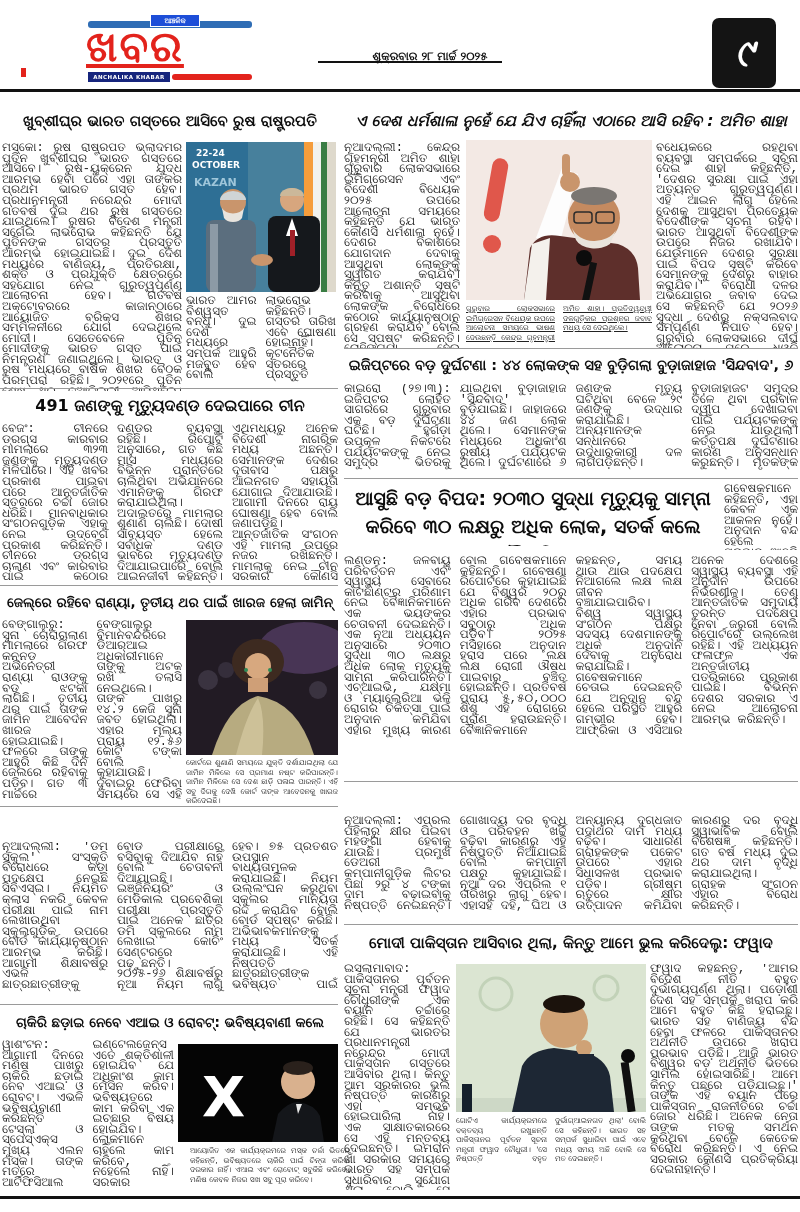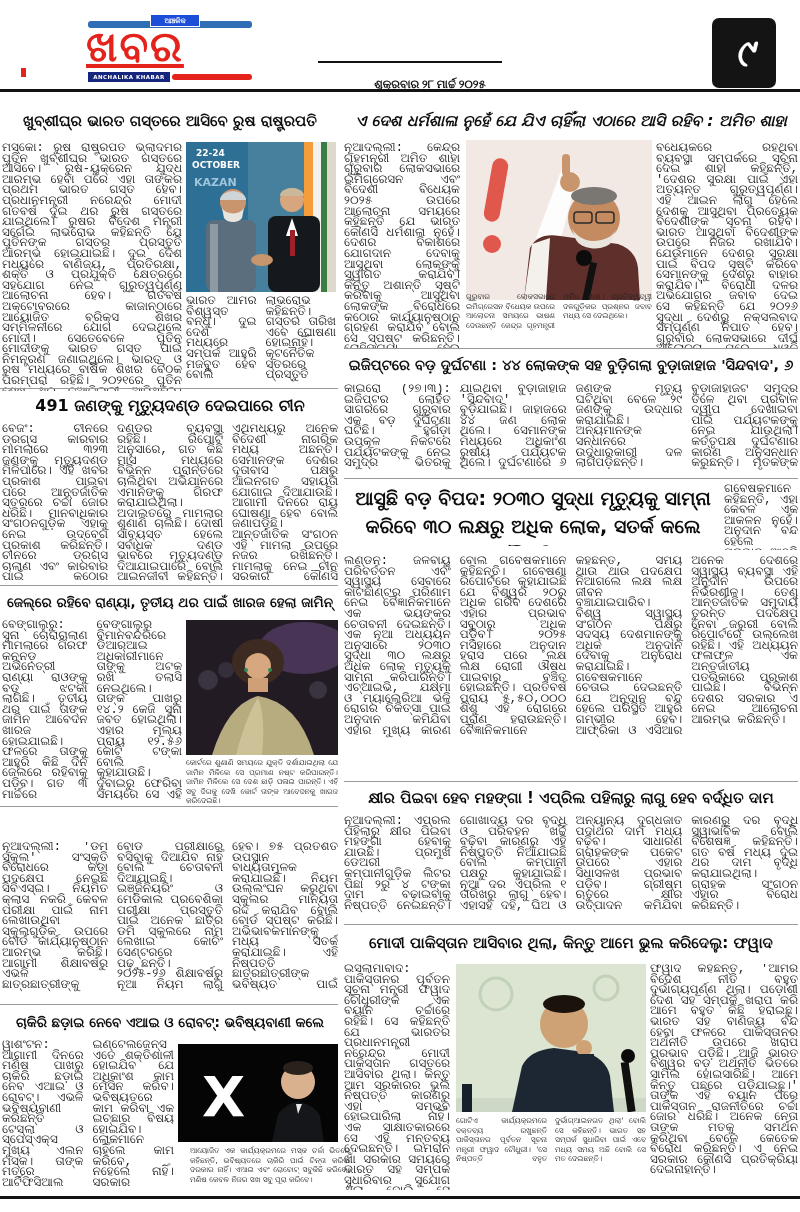--- a/index.html
+++ b/index.html
@@ -30,21 +30,21 @@
 
   <div class="abs" style="left:0;top:0;width:800px;height:89px;">
     <div class="abs" style="left:21px;top:68px;width:5px;height:9px;background:#e3231c;"></div>
     <div class="abs" style="left:88px;top:21px;width:164px;height:7px;background:#2f6db5;border-radius:3px;"></div>
     <div class="abs tagline" style="left:150px;top:14px;width:50px;height:13px;background:#1d4ed8;border:1px solid #fff;">ଆଞ୍ଚଳିକ</div>
     <div class="abs logo-main" style="left:86px;top:24px;width:170px;height:50px;color:#e3231c;text-decoration:underline;">ଖବର</div>
     <div class="abs logo-sub" style="left:88px;top:72px;width:82px;height:10px;background:#16257d;">ANCHALIKA KHABAR</div>
     <div class="abs" style="left:172px;top:74px;width:80px;height:6px;background:#e3231c;border-radius:3px;"></div>
 
     <div class="abs rule-dark" style="left:318px;top:61px;width:184px;height:2px;"></div>
-    <div class="abs mast-date" style="left:260px;top:78px;width:340px;height:16px;font-family:Liberation Serif, serif;">ଶୁକ୍ରବାର ୨୮ ମାର୍ଚ୍ଚ ୨୦୨୫</div>
+    <div class="abs mast-date" style="left:260px;top:49px;width:340px;height:16px;">ଶୁକ୍ରବାର ୨୮ ମାର୍ଚ୍ଚ ୨୦୨୫</div>
 
     <div class="abs pagebox" style="left:712px;top:18px;width:64px;height:70px;">୯</div>
   </div>
   <div class="abs rule-dark" style="left:0;top:89px;width:800px;height:3px;"></div>
 
   <div class="abs hl" style="left:0;top:107px;width:340px;height:29px;font-size:15px;line-height:28px;">ଖୁବ୍‌ଶୀଘ୍ର ଭାରତ ଗସ୍ତରେ ଆସିବେ ରୁଷ ରାଷ୍ଟ୍ରପତି ଭ୍ଲାଦିମିର ପୁତିନ</div>
   <div class="abs bt" style="left:2px;top:143px;width:180px;height:248px;">ମସ୍କୋ: ରୁଷ ରାଷ୍ଟ୍ରପତି ଭ୍ଲାଦିମିର ପୁତିନ ଖୁବ୍‌ଶୀଘ୍ର ଭାରତ ଗସ୍ତରେ ଆସିବେ। ରୁଷ-ୟୁକ୍ରେନ ଯୁଦ୍ଧ ଆରମ୍ଭ ହେବା ପରେ ଏହା ତାଙ୍କର ପ୍ରଥମ ଭାରତ ଗସ୍ତ ହେବ। ପ୍ରଧାନମନ୍ତ୍ରୀ ନରେନ୍ଦ୍ର ମୋଦୀ ଗତବର୍ଷ ଦୁଇ ଥର ରୁଷ ଗସ୍ତରେ ଯାଇଥିଲେ। ରୁଷର ବିଦେଶ ମନ୍ତ୍ରୀ ସର୍ଗେଇ ଲାଭରୋଭ କହିଛନ୍ତି ଯେ ପୁତିନଙ୍କ ଗସ୍ତର ପ୍ରସ୍ତୁତି ଆରମ୍ଭ ହୋଇଯାଇଛି। ଦୁଇ ଦେଶ ମଧ୍ୟରେ ବାଣିଜ୍ୟ, ପ୍ରତିରକ୍ଷା, ଶକ୍ତି ଓ ପ୍ରଯୁକ୍ତି କ୍ଷେତ୍ରରେ ସହଯୋଗ ନେଇ ଗୁରୁତ୍ୱପୂର୍ଣ୍ଣ ଆଲୋଚନା ହେବ। ଗତବର୍ଷ ଅକ୍ଟୋବରରେ କାଜାନ୍‌ଠାରେ ଆୟୋଜିତ ବ୍ରିକ୍ସ ଶିଖର ସମ୍ମିଳନୀରେ ଯୋଗ ଦେଇଥିଲେ ମୋଦୀ। ସେତେବେଳେ ପୁତିନ ମୋଦୀଙ୍କୁ ଭାରତ ଗସ୍ତ ପାଇଁ ନିମନ୍ତ୍ରଣ ଜଣାଇଥିଲେ। ଭାରତ ଓ ରୁଷ ମଧ୍ୟରେ ବାର୍ଷିକ ଶିଖର ବୈଠକ ପରମ୍ପରା ରହିଛି। ୨୦୨୧ରେ ପୁତିନ ଶେଷ ଥର ନୂଆଦିଲ୍ଲୀ ଆସିଥିଲେ। ଏହି ଗସ୍ତ ସମୟରେ ଉଭୟ ଦେଶ ମଧ୍ୟରେ ଅନେକ ଗୁରୁତ୍ୱପୂର୍ଣ୍ଣ ଚୁକ୍ତି ସ୍ୱାକ୍ଷରିତ ହେବାର ସମ୍ଭାବନା ରହିଛି ବୋଲି ସୂତ୍ରରୁ ଜଣାପଡ଼ିଛି।</div>
   <div class="abs photo" style="left:186px;top:142px;width:150px;height:150px;">
     <svg viewBox="0 0 150 150" xmlns="http://www.w3.org/2000/svg">
       <rect width="150" height="150" fill="#47809c"></rect>
@@ -96,21 +96,21 @@
         <rect x="130" y="72" width="18" height="11" rx="3" fill="none" stroke="#2b2b2b" stroke-width="1.5"></rect>
         <path d="M106 88 a24 20 0 0 0 44 2 l-6 14 a20 13 0 0 1 -34 -4 z" fill="#e9e4dc"></path>
       </g>
       <g>
         <circle cx="118" cy="118" r="8" fill="#0c0c0c"></circle>
         <rect x="120" y="122" width="7" height="40" fill="#111" transform="rotate(12 123 142)"></rect>
       </g>
     </svg>
   </div>
   <div class="abs bt" style="left:656px;top:143px;width:142px;height:206px;">ବିଧେୟକରେ ରହିଥିବା ବ୍ୟବସ୍ଥା ସମ୍ପର୍କରେ ସୂଚନା ଦେଇ ଶାହା କହିଛନ୍ତି, 'ଦେଶର ସୁରକ୍ଷା ପାଇଁ ଏହା ଅତ୍ୟନ୍ତ ଗୁରୁତ୍ୱପୂର୍ଣ୍ଣ। ଏହି ଆଇନ ଲାଗୁ ହେଲେ ଦେଶକୁ ଆସୁଥିବା ପ୍ରତ୍ୟେକ ବିଦେଶୀଙ୍କ ସୂଚନା ରହିବ। ଭାରତ ଆସୁଥିବା ବିଦେଶୀଙ୍କ ଉପରେ ନଜର ରଖାଯିବ। ଯେଉଁମାନେ ଦେଶର ସୁରକ୍ଷା ପାଇଁ ବିପଦ ସୃଷ୍ଟି କରିବେ ସେମାନଙ୍କୁ ଦେଶରୁ ବାହାର କରାଯିବ।' ବିରୋଧୀ ଦଳର ଅଭିଯୋଗର ଜବାବ ଦେଇ ସେ କହିଛନ୍ତି ଯେ ୨୦୨୬ ସୁଦ୍ଧା ଦେଶରୁ ନକ୍ସଲବାଦ ସମ୍ପୂର୍ଣ୍ଣ ନିପାତ ହେବ। ଗୁରୁବାର ଲୋକସଭାରେ ଦୀର୍ଘ ଆଲୋଚନା ପରେ ଧ୍ୱନି ଭୋଟରେ ବିଧେୟକ ପାରିତ ହୋଇଯାଇଛି। ଏହି ଆଇନ ଦେଶର ସୁରକ୍ଷା ବ୍ୟବସ୍ଥାକୁ ଆହୁରି ମଜବୁତ କରିବ ବୋଲି ସେ କହିଛନ୍ତି।</div>
-  <div class="abs cap c2" style="left:466px;top:292px;width:186px;height:45px;">ଗୁରୁବାର ଲୋକସଭାରେ ଇମିଗ୍ରେସନ ବିଧେୟକ ଉପରେ ଆଲୋଚନା ସମୟରେ ଭାଷଣ ଦେଉଛନ୍ତି କେନ୍ଦ୍ର ଗୃହମନ୍ତ୍ରୀ ଅମିତ ଶାହା। ପ୍ରତିଦ୍ୱନ୍ଦ୍ୱୀ ଦଳଗୁଡ଼ିକର ପ୍ରଶ୍ନର ଜବାବ ମଧ୍ୟ ସେ ଦେଇଥିଲେ।</div>
+  <div class="abs cap c2" style="left:466px;top:304px;width:186px;height:45px;text-decoration:underline;">ଗୁରୁବାର ଲୋକସଭାରେ ଇମିଗ୍ରେସନ ବିଧେୟକ ଉପରେ ଆଲୋଚନା ସମୟରେ ଭାଷଣ ଦେଉଛନ୍ତି କେନ୍ଦ୍ର ଗୃହମନ୍ତ୍ରୀ ଅମିତ ଶାହା। ପ୍ରତିଦ୍ୱନ୍ଦ୍ୱୀ ଦଳଗୁଡ଼ିକର ପ୍ରଶ୍ନର ଜବାବ ମଧ୍ୟ ସେ ଦେଇଥିଲେ।</div>
 
   <div class="abs rule" style="left:344px;top:348px;width:454px;"></div>
   <div class="abs hl" style="left:344px;top:352px;width:454px;height:27px;font-size:14.5px;line-height:26px;">ଇଜିପ୍ଟରେ ବଡ଼ ଦୁର୍ଘଟଣା : ୪୪ ଲୋକଙ୍କ ସହ ବୁଡ଼ିଗଲା ବୁଡ଼ାଜାହାଜ 'ସିନ୍ଦବାଦ', ୬ ମୃତ, ୨୯ ଉଦ୍ଧାର</div>
   <div class="abs bt c4" style="left:344px;top:384px;width:454px;height:92px;">କାଇରୋ (୨୭।୩): ଇଜିପ୍ଟର ଲୋହିତ ସାଗରରେ ଗୁରୁବାର ଏକ ବଡ଼ ଦୁର୍ଘଟଣା ଘଟିଛି। ହୁର୍ଗଡ଼ା ଉପକୂଳ ନିକଟରେ ପର୍ଯ୍ୟଟକଙ୍କୁ ନେଇ ସମୁଦ୍ର ଭିତରକୁ ଯାଇଥିବା ବୁଡ଼ାଜାହାଜ 'ସିନ୍ଦବାଦ' ବୁଡ଼ିଯାଇଛି। ଜାହାଜରେ ୪୪ ଜଣ ଲୋକ ଥିଲେ। ସେମାନଙ୍କ ମଧ୍ୟରେ ଅଧିକାଂଶ ରୁଷୀୟ ପର୍ଯ୍ୟଟକ ଥିଲେ। ଦୁର୍ଘଟଣାରେ ୬ ଜଣଙ୍କ ମୃତ୍ୟୁ ଘଟିଥିବା ବେଳେ ୨୯ ଜଣଙ୍କୁ ଉଦ୍ଧାର କରାଯାଇଛି। ଅନ୍ୟମାନଙ୍କ ସନ୍ଧାନରେ ଉଦ୍ଧାରକାରୀ ଦଳ ଲାଗିପଡ଼ିଛନ୍ତି। ବୁଡ଼ାଜାହାଜଟି ସମୁଦ୍ର ତଳେ ଥିବା ପ୍ରବାଳ ଦ୍ୱୀପ ଦେଖାଇବା ପାଇଁ ପର୍ଯ୍ୟଟକଙ୍କୁ ନେଇ ଯାଉଥିଲା। କର୍ତ୍ତୃପକ୍ଷ ଦୁର୍ଘଟଣାର କାରଣ ଅନୁସନ୍ଧାନ କରୁଛନ୍ତି। ମୃତକଙ୍କ ମଧ୍ୟରେ ଦୁଇ ଶିଶୁ ଥିବା କୁହାଯାଉଛି। ଆହତମାନଙ୍କୁ ନିକଟସ୍ଥ ଡାକ୍ତରଖାନାରେ ଭର୍ତ୍ତି କରାଯାଇଛି। ରୁଷ ଦୂତାବାସ ପକ୍ଷରୁ ସହାୟତା କେନ୍ଦ୍ର ଖୋଲାଯାଇଛି। ଘଟଣା ପରେ ଅଞ୍ଚଳରେ ଶୋକର ଛାୟା ଖେଳିଯାଇଛି।</div>
 
   <div class="abs rule" style="left:0;top:388px;width:338px;"></div>
   <div class="abs hl" style="left:0;top:393px;width:340px;height:27px;font-size:16px;line-height:26px;">491 ଜଣଙ୍କୁ ମୃତ୍ୟୁଦଣ୍ଡ ଦେଇପାରେ ଚୀନ</div>
   <div class="abs bt c3" style="left:2px;top:424px;width:336px;height:159px;">ବେଜିଂ: ଚୀନରେ ଡ୍ରଗ୍ସ କାରବାର ମାମଲାରେ ୩୨୩ ଜଣଙ୍କୁ ମୃତ୍ୟୁଦଣ୍ଡ ମିଳିପାରେ। ଏହି ଖବର ପ୍ରକାଶ ପାଇବା ପରେ ଆନ୍ତର୍ଜାତିକ ସ୍ତରରେ ଚର୍ଚ୍ଚା ଜୋର ଧରିଛି। ମାନବାଧିକାର ସଂଗଠନଗୁଡ଼ିକ ଏହାକୁ ନେଇ ଉଦ୍‌ବେଗ ପ୍ରକାଶ କରିଛନ୍ତି। ଚୀନରେ ଡ୍ରଗ୍ସ ଚାଲାଣ ଏବଂ କାରବାର ପାଇଁ କଠୋର ଦଣ୍ଡର ବ୍ୟବସ୍ଥା ରହିଛି। ରିପୋର୍ଟ ଅନୁସାରେ, ଗତ କିଛି ମାସ ମଧ୍ୟରେ ବିଭିନ୍ନ ପ୍ରାନ୍ତରେ ଚାଲିଥିବା ଅଭିଯାନରେ ଏମାନଙ୍କୁ ଗିରଫ କରାଯାଇଥିଲା। ଅଦାଲତରେ ମାମଲାର ଶୁଣାଣି ଚାଲିଛି। ଦୋଷୀ ସାବ୍ୟସ୍ତ ହେଲେ ସର୍ବାଧିକ ଦଣ୍ଡ ଭାବରେ ମୃତ୍ୟୁଦଣ୍ଡ ଦିଆଯାଇପାରେ ବୋଲି ଆଇନଜୀବୀ କହିଛନ୍ତି। ଏଥିମଧ୍ୟରୁ ଅନେକ ବିଦେଶୀ ନାଗରିକ ମଧ୍ୟ ଅଛନ୍ତି। ସେମାନଙ୍କ ଦେଶର ଦୂତାବାସ ପକ୍ଷରୁ ଆଇନଗତ ସହାୟତା ଯୋଗାଇ ଦିଆଯାଉଛି। ଆଗାମୀ ଦିନରେ ରାୟ ଘୋଷଣା ହେବ ବୋଲି ଜଣାପଡ଼ିଛି। ଆନ୍ତର୍ଜାତିକ ସଂଗଠନ ଏହି ମାମଲା ଉପରେ ନଜର ରଖିଛନ୍ତି। ମାମଲାକୁ ନେଇ ଚୀନ ସରକାର କୌଣସି ପ୍ରତିକ୍ରିୟା ଦେଇନାହାନ୍ତି।</div>
 
   <div class="abs rule" style="left:344px;top:478px;width:454px;"></div>
@@ -138,21 +138,20 @@
         <path d="M50 135 Q60 96 72 78 Q80 96 76 135 Z" fill="#d6cba2" opacity="0.7"></path>
       </g>
     </svg>
   </div>
   <div class="abs cap" style="left:186px;top:758px;width:152px;height:46px;">କୋର୍ଟରେ ଶୁଣାଣି ସମୟରେ ଯୁକ୍ତି ଦର୍ଶାଯାଇଥିଲା ଯେ ଜାମିନ ମିଳିଲେ ସେ ପ୍ରମାଣ ନଷ୍ଟ କରିପାରନ୍ତି। ଜାମିନ ମିଳିଲେ ସେ ଦେଶ ଛାଡ଼ି ପଳାଇ ପାରନ୍ତି। ଏହି ସବୁ ଦିଗକୁ ଦେଖି କୋର୍ଟ ତାଙ୍କ ଆବେଦନକୁ ଖାରଜ କରିଦେଇଛି।</div>
 
   <div class="abs rule" style="left:0;top:806px;width:338px;"></div>
   <div class="abs bt c3" style="left:2px;top:842px;width:336px;height:158px;">ନୂଆଦିଲ୍ଲୀ: 'ଡମି ସ୍କୁଲ' ସଂସ୍କୃତି ବିରୋଧରେ କଡ଼ା ପଦକ୍ଷେପ ନେଇଛି ସିବିଏସ୍‌ଇ। ନିୟମିତ କ୍ଲାସ ନକରି କେବଳ ପରୀକ୍ଷା ପାଇଁ ନାମ ଲେଖାଉଥିବା ସ୍କୁଲଗୁଡ଼ିକ ଉପରେ ବୋର୍ଡ କାର୍ଯ୍ୟାନୁଷ୍ଠାନ ଆରମ୍ଭ କରିଛି। ଆଗାମୀ ଶିକ୍ଷାବର୍ଷରୁ ଏଭଳି ଛାତ୍ରଛାତ୍ରୀଙ୍କୁ ବୋର୍ଡ ପରୀକ୍ଷାରେ ବସିବାକୁ ଦିଆଯିବ ନାହିଁ ବୋଲି ଚେତାବନୀ ଦିଆଯାଇଛି। ଇଞ୍ଜିନିୟରିଂ ଓ ମେଡିକାଲ ପ୍ରବେଶିକା ପରୀକ୍ଷା ପ୍ରସ୍ତୁତି ପାଇଁ ଅନେକ ଛାତ୍ର ଡମି ସ୍କୁଲରେ ନାମ ଲେଖାଇ କୋଚିଂ ସେଣ୍ଟରରେ ପଢ଼ୁଛନ୍ତି। ୨୦୨୫-୨୬ ଶିକ୍ଷାବର୍ଷରୁ ନୂଆ ନିୟମ ଲାଗୁ ହେବ। ୭୫ ପ୍ରତିଶତ ଉପସ୍ଥାନ ବାଧ୍ୟତାମୂଳକ କରାଯାଇଛି। ନିୟମ ଉଲ୍ଲଂଘନ କରୁଥିବା ସ୍କୁଲର ମାନ୍ୟତା ରଦ୍ଦ କରାଯିବ ବୋଲି ବୋର୍ଡ ସ୍ପଷ୍ଟ କରିଛି। ଅଭିଭାବକମାନଙ୍କୁ ମଧ୍ୟ ସତର୍କ କରାଯାଇଛି। ଏହି ନିଷ୍ପତ୍ତି ଛାତ୍ରଛାତ୍ରୀଙ୍କ ଭବିଷ୍ୟତ ପାଇଁ ଗୁରୁତ୍ୱପୂର୍ଣ୍ଣ ବୋଲି ଶିକ୍ଷାବିତ କହିଛନ୍ତି। ବୋର୍ଡର ଏହି ପଦକ୍ଷେପକୁ ବିଭିନ୍ନ ମହଲରେ ସ୍ୱାଗତ କରାଯାଇଛି।</div>
 
   <div class="abs rule" style="left:344px;top:781px;width:454px;"></div>
-  <div class="abs hl" style="left:344px;top:786px;width:454px;height:26px;font-size:15px;line-height:25px;">କ୍ଷୀର ପିଇବା ହେବ ମହଙ୍ଗା ! ଏପ୍ରିଲ ପହିଲାରୁ ଲାଗୁ ହେବ ବର୍ଦ୍ଧିତ ଦାମ</div>
   <div class="abs bt c4" style="left:344px;top:816px;width:454px;height:104px;">ନୂଆଦିଲ୍ଲୀ: ଏପ୍ରିଲ ପହିଲାରୁ କ୍ଷୀର ପିଇବା ମହଙ୍ଗା ହେବାକୁ ଯାଉଛି। ପ୍ରମୁଖ ଡେଅରୀ କମ୍ପାନୀଗୁଡ଼ିକ ଲିଟର ପିଛା ୨ରୁ ୪ ଟଙ୍କା ଦାମ ବଢ଼ାଇବାକୁ ନିଷ୍ପତ୍ତି ନେଇଛନ୍ତି। ଗୋଖାଦ୍ୟ ଦର ବୃଦ୍ଧି ଓ ପରିବହନ ଖର୍ଚ୍ଚ ବଢ଼ିବା କାରଣରୁ ଏହି ନିଷ୍ପତ୍ତି ନିଆଯାଇଛି ବୋଲି କମ୍ପାନୀ ପକ୍ଷରୁ କୁହାଯାଇଛି। ନୂଆ ଦର ଏପ୍ରିଲ ୧ ତାରିଖରୁ ଲାଗୁ ହେବ। ଏହାସହ ଦହି, ଘିଅ ଓ ଅନ୍ୟାନ୍ୟ ଦୁଗ୍ଧଜାତ ପଦାର୍ଥର ଦାମ ମଧ୍ୟ ବଢ଼ିବ। ସାଧାରଣ ଗ୍ରାହକଙ୍କ ପକେଟ ଉପରେ ଏହାର ସିଧାସଳଖ ପ୍ରଭାବ ପଡ଼ିବ। ଗ୍ରୀଷ୍ମ ଋତୁରେ କ୍ଷୀର ଉତ୍ପାଦନ କମିଯିବା କାରଣରୁ ଦର ବୃଦ୍ଧି ସ୍ୱାଭାବିକ ବୋଲି ବିଶେଷଜ୍ଞ କହିଛନ୍ତି। ଗତ ବର୍ଷ ମଧ୍ୟ ଦୁଇ ଥର ଦାମ ବୃଦ୍ଧି କରାଯାଇଥିଲା। ଗ୍ରାହକ ସଂଗଠନ ଏହାର ବିରୋଧ କରିଛନ୍ତି।</div>
 
   <div class="abs rule" style="left:344px;top:924px;width:454px;"></div>
   <div class="abs hl" style="left:344px;top:930px;width:454px;height:27px;font-size:15px;line-height:26px;">ମୋଦୀ ପାକିସ୍ତାନ ଆସିବାର ଥିଲା, କିନ୍ତୁ ଆମେ ଭୁଲ କରିଦେଲୁ: ଫୱାଦ ଚୌଧୁରୀ</div>
   <div class="abs bt" style="left:344px;top:964px;width:106px;height:226px;">ଇସଲାମାବାଦ: ପାକିସ୍ତାନର ପୂର୍ବତନ ସୂଚନା ମନ୍ତ୍ରୀ ଫୱାଦ ଚୌଧୁରୀଙ୍କ ଏକ ବୟାନ ଚର୍ଚ୍ଚାରେ ରହିଛି। ସେ କହିଛନ୍ତି ଯେ ଭାରତର ପ୍ରଧାନମନ୍ତ୍ରୀ ନରେନ୍ଦ୍ର ମୋଦୀ ପାକିସ୍ତାନ ଗସ୍ତରେ ଆସିବାର ଥିଲା। କିନ୍ତୁ ଆମ ସରକାରର ଭୁଲ ନିଷ୍ପତ୍ତି କାରଣରୁ ଏହା ସମ୍ଭବ ହୋଇପାରିଲା ନାହିଁ। ଏକ ସାକ୍ଷାତକାରରେ ସେ ଏହି ମନ୍ତବ୍ୟ ଦେଇଛନ୍ତି। ଇମରାନ ଖାଁ ସରକାର ସମୟରେ ଭାରତ ସହ ସମ୍ପର୍କ ସୁଧାରିବାର ସୁଯୋଗ ଥିଲା ବୋଲି ସେ କହିଛନ୍ତି।</div>
   <div class="abs photo" style="left:456px;top:964px;width:190px;height:148px;">
     <svg viewBox="0 0 190 148" xmlns="http://www.w3.org/2000/svg">
       <rect width="190" height="148" fill="#dbe5d2"></rect>
       <circle cx="40" cy="30" r="16" fill="none" stroke="#c2d2b8" stroke-width="3"></circle>
       <circle cx="150" cy="24" r="12" fill="none" stroke="#c2d2b8" stroke-width="3"></circle>

